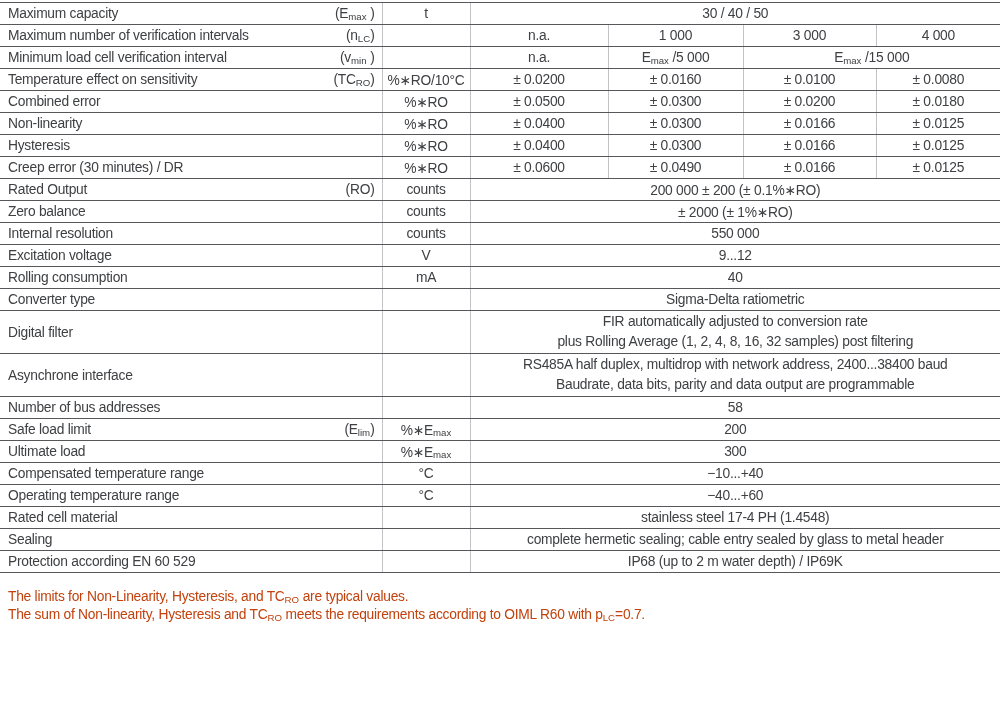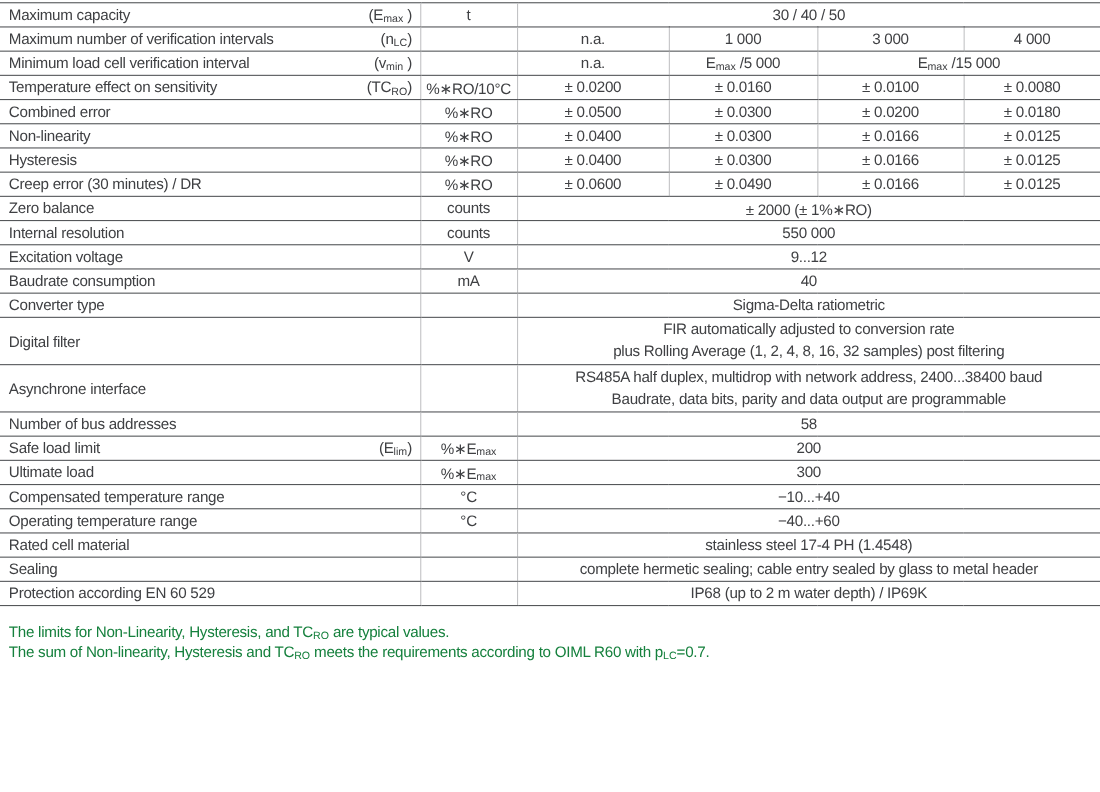--- a/index.html
+++ b/index.html
@@ -47,21 +47,21 @@
     line-height: 0;
     position: relative;
     bottom: -0.18em;
     vertical-align: baseline;
     letter-spacing: 0;
   }
   .footnotes {
     margin: 15px 0 0 8px;
     font-size: 13.8px;
     letter-spacing: -0.25px;
-    color: #15803d;
+    color: #c2410c;
     line-height: 18px;
   }
 </style>
 </head>
 <body>
 
 <div class="page">
   <table class="spec">
     <colgroup>
       <col style="width:382px">
@@ -164,20 +164,30 @@
           </td>
           <td class="c-unit">%∗RO</td>
           <td class="c-val" colspan="1">± 0.0600</td>
           <td class="c-val" colspan="1">± 0.0490</td>
           <td class="c-val" colspan="1">± 0.0166</td>
           <td class="c-val" colspan="1">± 0.0125</td>
         </tr>
         <tr>
           <td class="c-label">
             <div class="lblwrap">
+              <span class="lbl">Rated Output</span>
+              <span class="sym">(RO)</span>
+            </div>
+          </td>
+          <td class="c-unit">counts</td>
+          <td class="c-val" colspan="4">200 000 ± 200 (± 0.1%∗RO)</td>
+        </tr>
+        <tr>
+          <td class="c-label">
+            <div class="lblwrap">
               <span class="lbl">Zero balance</span>
             </div>
           </td>
           <td class="c-unit">counts</td>
           <td class="c-val" colspan="4">± 2000 (± 1%∗RO)</td>
         </tr>
         <tr>
           <td class="c-label">
             <div class="lblwrap">
               <span class="lbl">Internal resolution</span>
@@ -191,21 +201,21 @@
             <div class="lblwrap">
               <span class="lbl">Excitation voltage</span>
             </div>
           </td>
           <td class="c-unit">V</td>
           <td class="c-val" colspan="4">9...12</td>
         </tr>
         <tr>
           <td class="c-label">
             <div class="lblwrap">
-              <span class="lbl">Baudrate consumption</span>
+              <span class="lbl">Rolling consumption</span>
             </div>
           </td>
           <td class="c-unit">mA</td>
           <td class="c-val" colspan="4">40</td>
         </tr>
         <tr>
           <td class="c-label">
             <div class="lblwrap">
               <span class="lbl">Converter type</span>
             </div>

